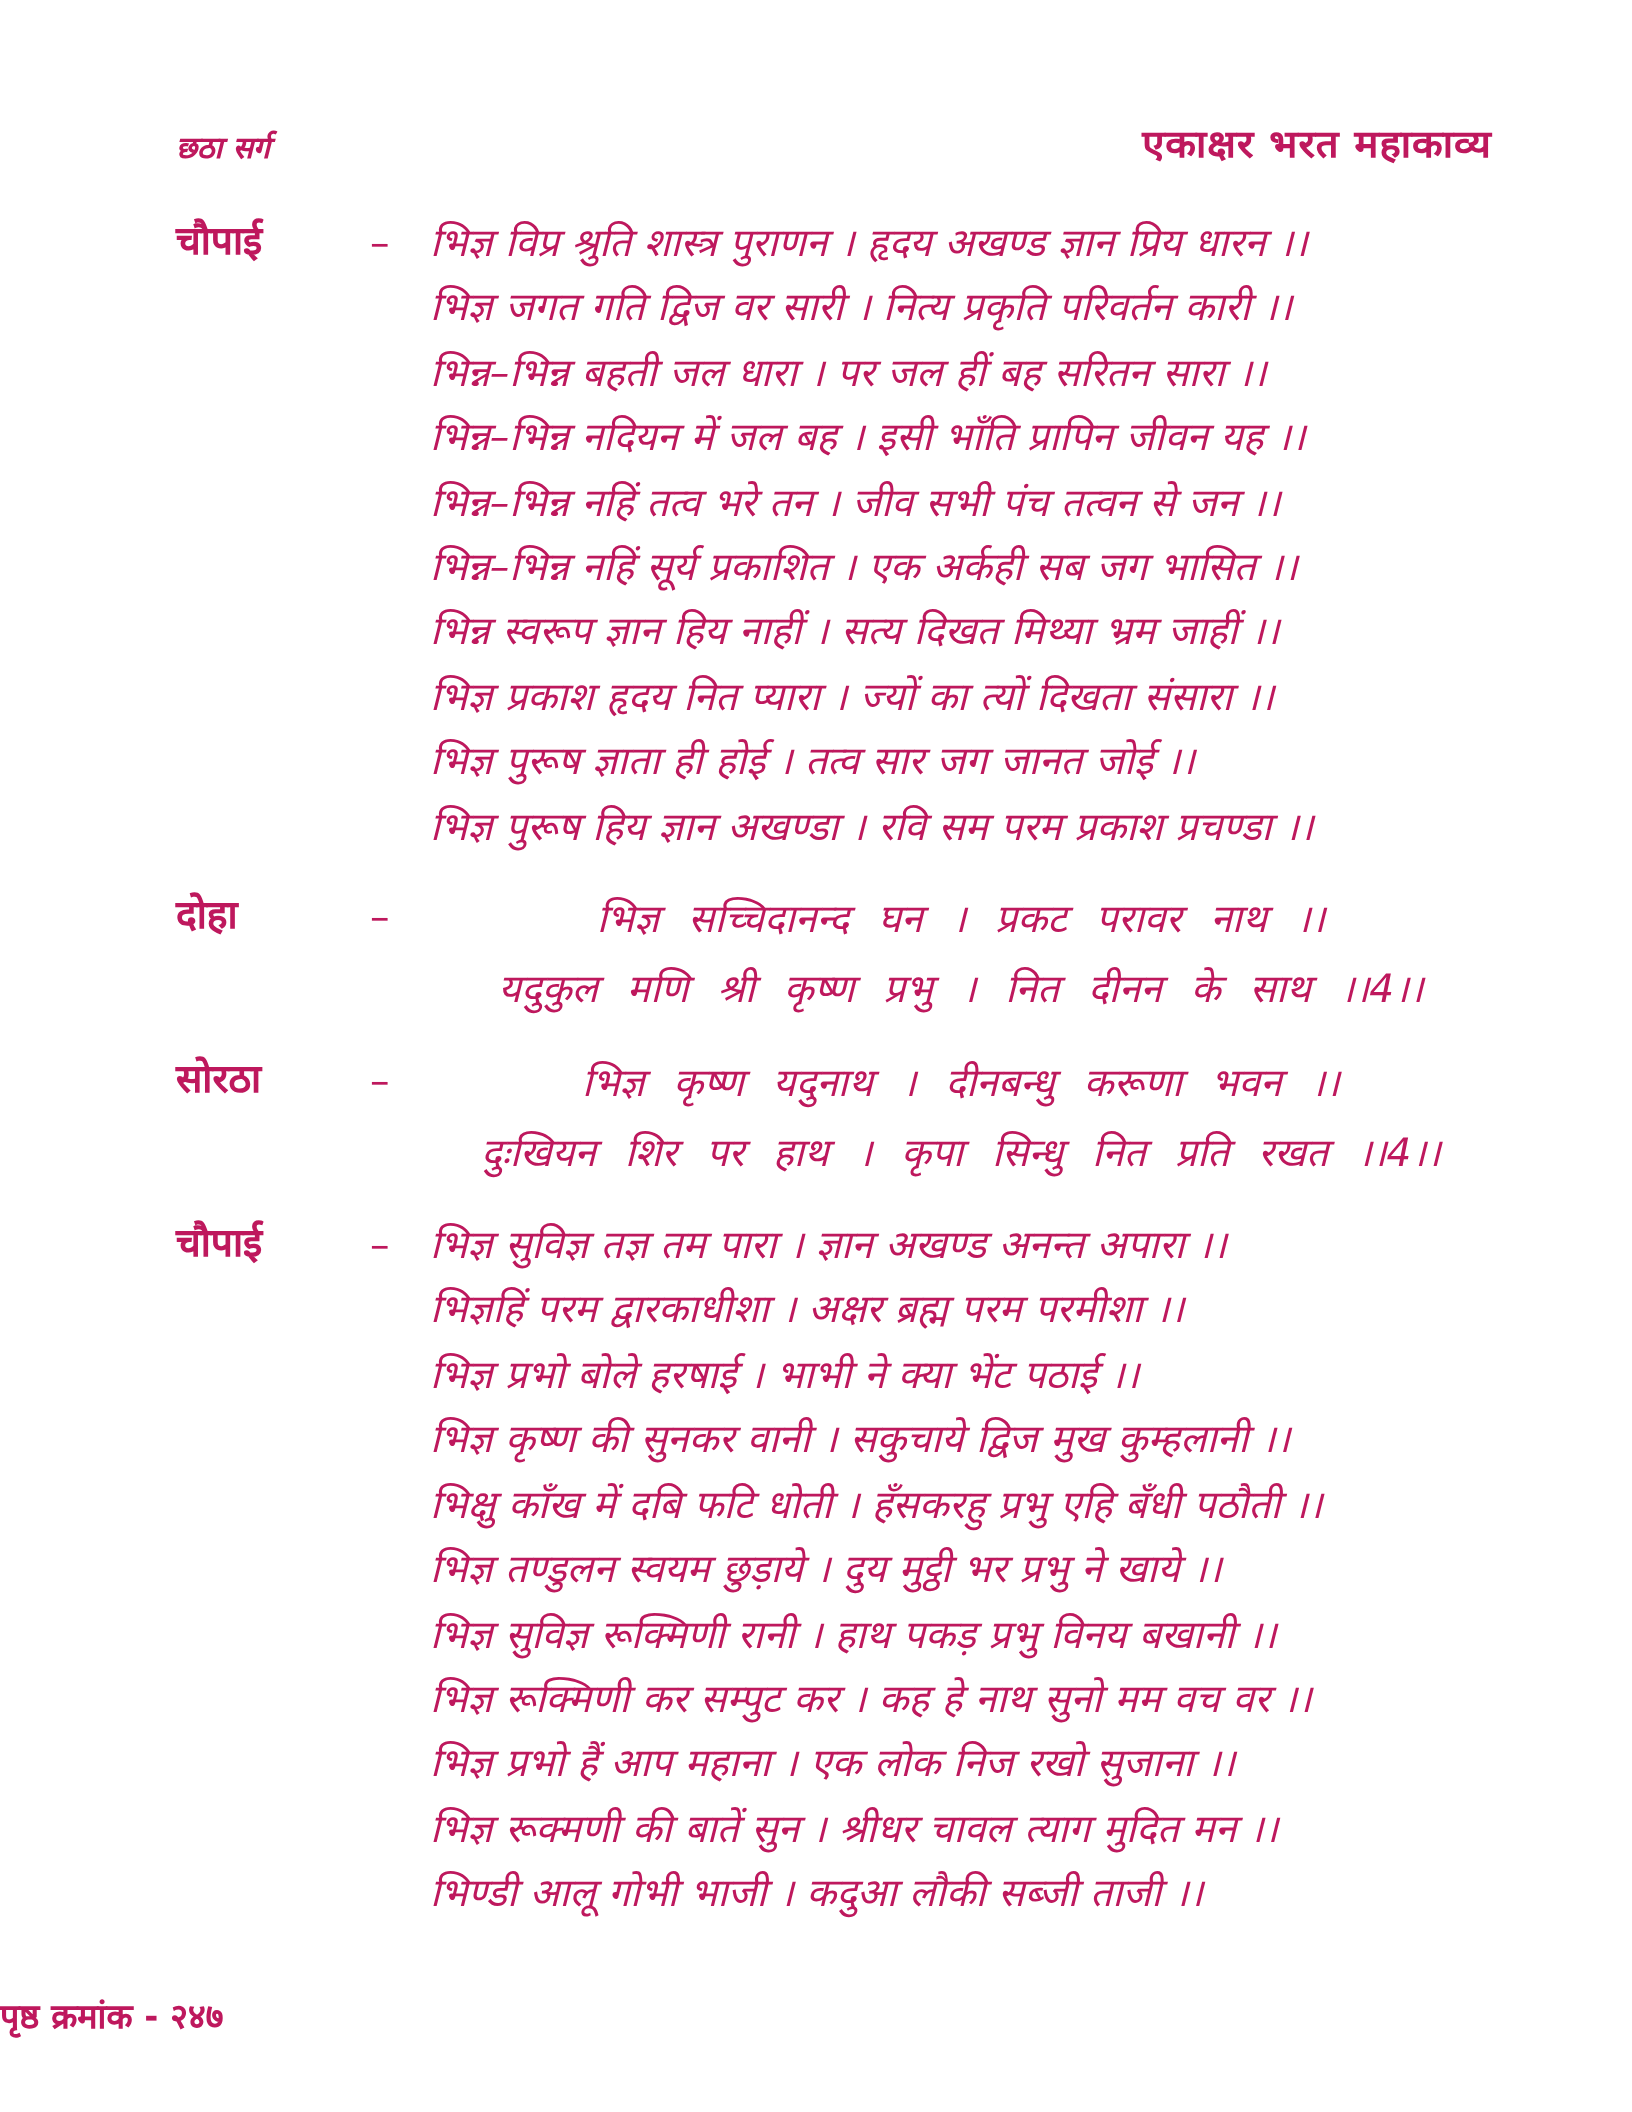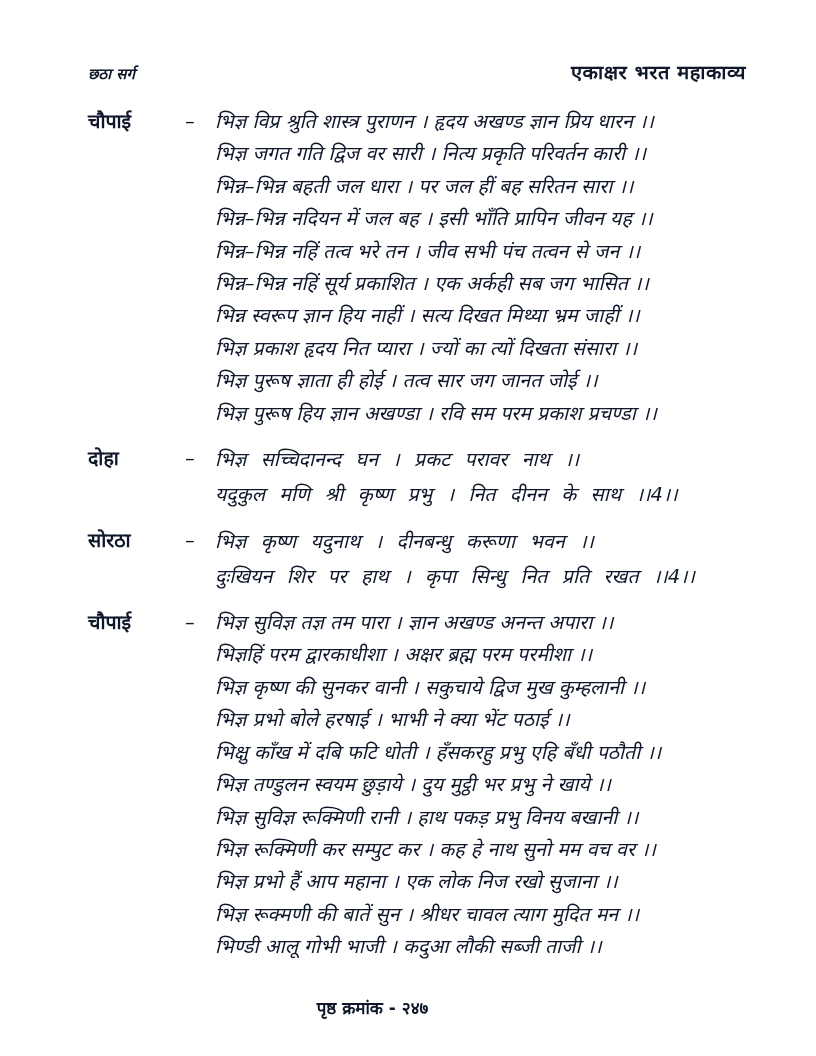--- a/index.html
+++ b/index.html
@@ -6,21 +6,21 @@
     margin: 0;
     padding: 0;
     background: #e8e8e8;
   }
   .page {
     position: relative;
     width: 816px;
     height: 1056px;
     margin: 0 auto;
     background: #ffffff;
-    color: #0f172a;
+    color: #be185d;
     font-family: "DejaVu Sans", sans-serif;
     box-sizing: border-box;
     padding: 58px 70px 0 88px;
     overflow: hidden;
   }
   
   .page-header {
     display: flex;
     justify-content: space-between;
     align-items: baseline;
@@ -69,28 +69,29 @@
   .verse-line {
     font-size: 19.5px;
     font-weight: 500;
     line-height: 32.4px;
     white-space: nowrap;
     font-style: italic;
   }
   .verse-section.wide .verse-line {
     word-spacing: 0.42em;
     line-height: 34.5px;
+    text-align: center;
   }
   
   .page-footer {
     position: absolute;
     top: 996px;
     left: 0;
     width: 745px;
-    text-align: center;
+    text-align: left;
   }
   .page-number {
     font-size: 17px;
     font-weight: 700;
   }
 </style>
 </head>
 <body>
 
 <div class="page">
@@ -136,22 +137,22 @@
         <div class="verse-line">दुःखियन शिर पर हाथ । कृपा सिन्धु नित प्रति रखत ।।4।।</div>
       </div>
     </section>
 
     <section class="verse-section">
       <div class="label-col">चौपाई</div>
       <div class="dash-col">–</div>
       <div class="lines-col">
         <div class="verse-line">भिज्ञ सुविज्ञ तज्ञ तम पारा । ज्ञान अखण्ड अनन्त अपारा ।।</div>
         <div class="verse-line">भिज्ञहिं परम द्वारकाधीशा । अक्षर ब्रह्म परम परमीशा ।।</div>
+        <div class="verse-line">भिज्ञ प्रभो बोले हरषाई । भाभी ने क्या भेंट पठाई ।।</div>
         <div class="verse-line">भिज्ञ कृष्ण की सुनकर वानी । सकुचाये द्विज मुख कुम्हलानी ।।</div>
-        <div class="verse-line">भिज्ञ प्रभो बोले हरषाई । भाभी ने क्या भेंट पठाई ।।</div>
         <div class="verse-line">भिक्षु काँख में दबि फटि धोती । हँसकरहु प्रभु एहि बँधी पठौती ।।</div>
         <div class="verse-line">भिज्ञ तण्डुलन स्वयम छुड़ाये । दुय मुट्ठी भर प्रभु ने खाये ।।</div>
         <div class="verse-line">भिज्ञ सुविज्ञ रूक्मिणी रानी । हाथ पकड़ प्रभु विनय बखानी ।।</div>
         <div class="verse-line">भिज्ञ रूक्मिणी कर सम्पुट कर । कह हे नाथ सुनो मम वच वर ।।</div>
         <div class="verse-line">भिज्ञ प्रभो हैं आप महाना । एक लोक निज रखो सुजाना ।।</div>
         <div class="verse-line">भिज्ञ रूक्मणी की बातें सुन । श्रीधर चावल त्याग मुदित मन ।।</div>
         <div class="verse-line">भिण्डी आलू गोभी भाजी । कदुआ लौकी सब्जी ताजी ।।</div>
       </div>
     </section>
 

